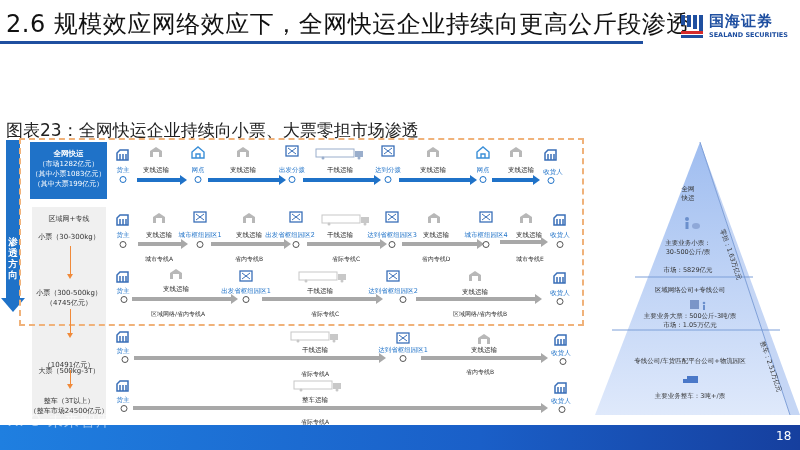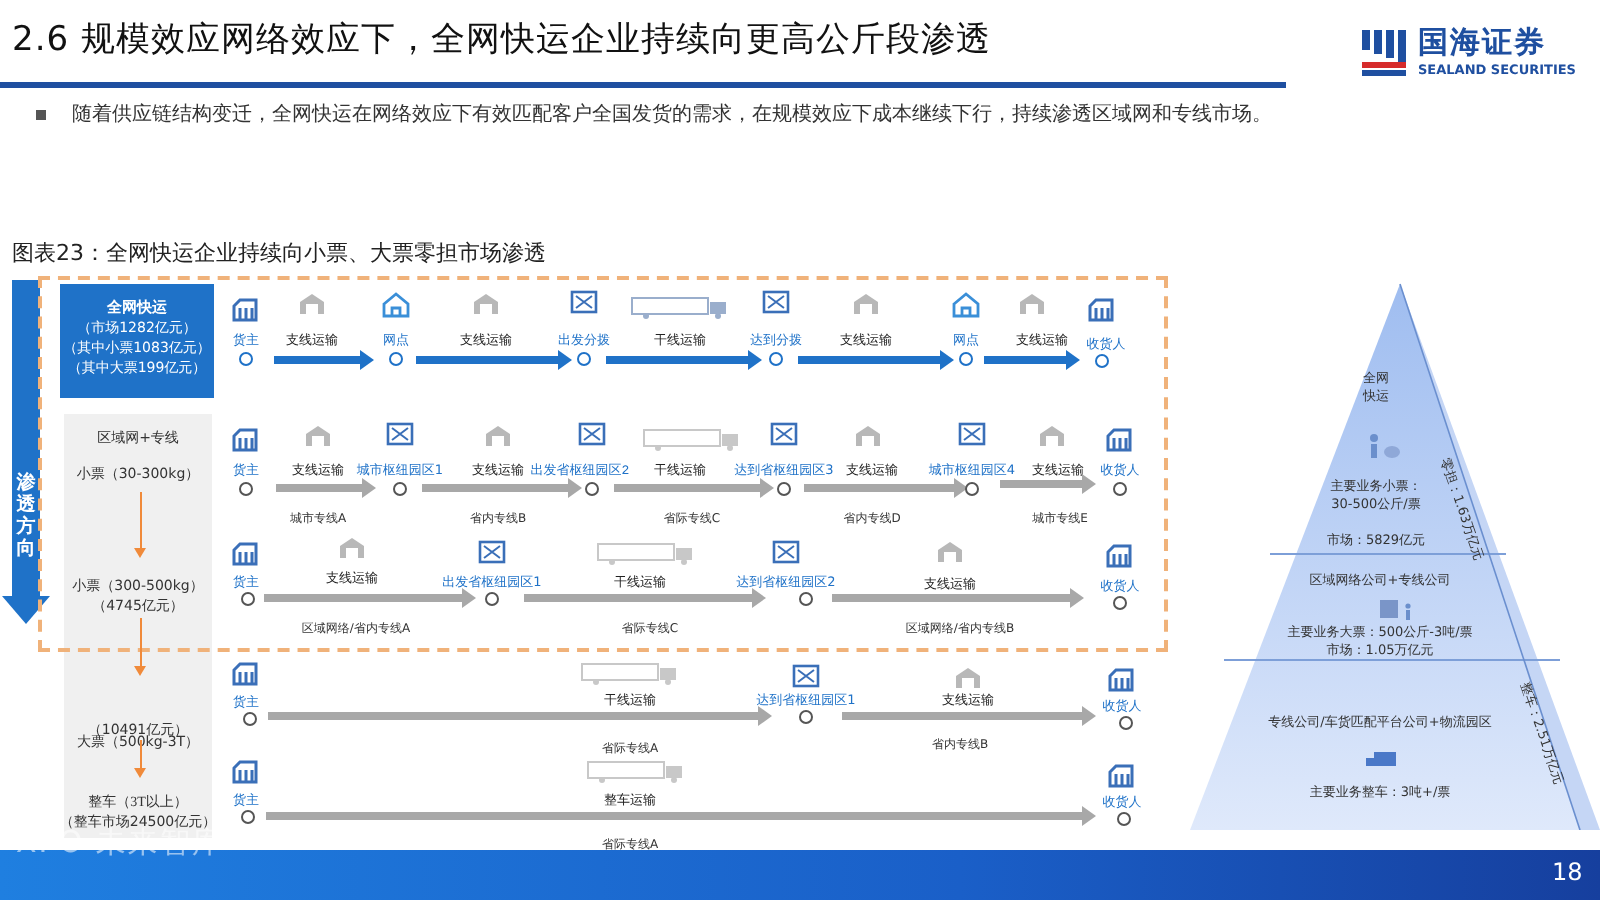--- a/index.html
+++ b/index.html
@@ -1,33 +1,33 @@
 <!DOCTYPE html>
 <html><head>
 <meta charset="utf-8">
 <style>
   * { box-sizing: border-box; margin: 0; padding: 0; }
   html, body { width: 800px; height: 450px; overflow: hidden; background: #ffffff; }
   body { font-family: "DejaVu Sans", "Liberation Sans", sans-serif; color: #222; position: relative; }
 
   
-  .title { position: absolute; left: 6px; top: 8px; font-size: 17px; color: #111; letter-spacing: 0.5px; white-space: nowrap; }
+  .title { position: absolute; left: 6px; top: 8px; font-size: 24px; color: #111; letter-spacing: 0.5px; white-space: nowrap; }
   .title-rule { position: absolute; left: 0; top: 41px; width: 643px; height: 3px; background: #1f4fa0; }
   .logo { position: absolute; left: 680px; top: 12px; width: 115px; height: 30px; }
   .logo .mark { position: absolute; left: 0; top: 1px; width: 24px; height: 26px; }
   .logo .cn { position: absolute; left: 29px; top: 0; font-size: 15px; font-weight: bold; color: #1f4fa0; letter-spacing: 1px; white-space: nowrap; }
   .logo .en { position: absolute; left: 29px; top: 19px; font-size: 6.5px; font-weight: bold; color: #1f4fa0; white-space: nowrap; }
 
   
   .bullets { position: absolute; left: 14px; top: 50px; width: 770px; font-size: 10px; color: #333; line-height: 16px; }
   .bullet { position: relative; padding-left: 22px; margin-bottom: 8px; }
   .bullet .dot { position: absolute; left: 4px; top: 5px; width: 5px; height: 5px; background: #555; }
   .bullet b { font-weight: bold; color: #222; }
 
-  .fig-caption { position: absolute; left: 6px; top: 119px; font-size: 11px; color: #222; white-space: nowrap; }
+  .fig-caption { position: absolute; left: 6px; top: 119px; font-size: 17px; color: #222; white-space: nowrap; }
 
   
   .dir-bar { position: absolute; left: 6px; top: 140px; width: 14px; height: 158px; background: #1f72c8; }
   .dir-text { position: absolute; left: 6px; top: 236px; width: 14px; font-size: 9.5px; color: #fff; line-height: 11px; text-align: center; font-weight: bold; }
   .dir-arrowhead { position: absolute; left: 1px; top: 298px; width: 0; height: 0; border-left: 12px solid transparent; border-right: 12px solid transparent; border-top: 14px solid #1f72c8; }
 
   .dashed-box { position: absolute; left: 19px; top: 138px; width: 565px; height: 188px; border: 2px dashed #f0b27a; }
 
   .left-panel-gray { position: absolute; left: 32px; top: 207px; width: 74px; height: 212px; background: #f0f0f0; }
   .kx-box { position: absolute; left: 30px; top: 142px; width: 77px; height: 57px; background: #1f72c8; color: #fff; font-size: 7px; text-align: center; padding-top: 7px; line-height: 10px; }
@@ -76,24 +76,20 @@
     <rect x="13" y="2" width="4" height="14" fill="#1f4fa0"></rect>
     <rect x="19" y="2" width="4" height="16" fill="#1f4fa0"></rect>
     <rect x="1" y="18" width="22" height="3" fill="#d62b2b"></rect>
     <rect x="1" y="22" width="22" height="3" fill="#1f4fa0"></rect>
   </svg>
   <div class="cn">国海证券</div>
   <div class="en">SEALAND SECURITIES</div>
 </div>
 
 <div class="bullets">
-  <div class="bullet">
-    <span class="dot"></span>
-    <span>随着供应链结构变迁，全网快运在网络效应下有效匹配客户全国发货的需求，在规模效应下成本继续下行，持续渗透区域网和专线市场。</span>
-  </div>
 </div>
 
 <div class="fig-caption">图表23：全网快运企业持续向小票、大票零担市场渗透</div>
 
 <div class="dir-bar"></div>
 <div class="dir-text">
   <div>渗</div>
   <div>透</div>
   <div>方</div>
   <div>向</div>
@@ -115,21 +111,21 @@
 <div class="orange-line" style="left:70px;top:246px;height:30px;"></div>
 <div class="orange-head" style="left:67px;top:274px;"></div>
 <div class="lp-text" style="left:29px;top:288px;">小票（300-500kg）</div>
 <div class="lp-text" style="left:29px;top:298px;">（4745亿元）</div>
 <div class="orange-line" style="left:70px;top:309px;height:25px;"></div>
 <div class="orange-head" style="left:67px;top:333px;"></div>
 <div class="lp-text" style="left:29px;top:366px;">大票（500kg-3T）</div>
 <div class="lp-text" style="left:29px;top:360px;">（10491亿元）</div>
 <div class="orange-line" style="left:70px;top:370px;height:16px;"></div>
 <div class="orange-head" style="left:67px;top:384px;"></div>
-<div class="lp-text" style="left:29px;top:396px;font-family:Liberation Serif, serif;">整车（3T以上）</div>
+<div class="lp-text" style="left:29px;top:396px;">整车（3T以上）</div>
 <div class="lp-text" style="left:29px;top:406px;">（整车市场24500亿元）</div>
 
 <svg class="icon" style="left:123px;top:148px;" width="14" height="13" viewBox="0 0 14 13">
     <path d="M1 12V5l3-3h8v10z" fill="none" stroke="#3a6fb8" stroke-width="1.5"></path>
     <path d="M4 6v6M7 6v6M10 6v6" stroke="#3a6fb8" stroke-width="1.5"></path>
   </svg>
 <div class="node-label" style="left:123px;top:166px;">货主</div>
 <div class="node-circle blue" style="left:123px;top:176px;"></div>
 <svg class="icon" style="left:156px;top:146px;" width="14" height="12" viewBox="0 0 14 12">
     <path d="M1 11V5l6-4 6 4v6z" fill="#b8b8b8"></path>

